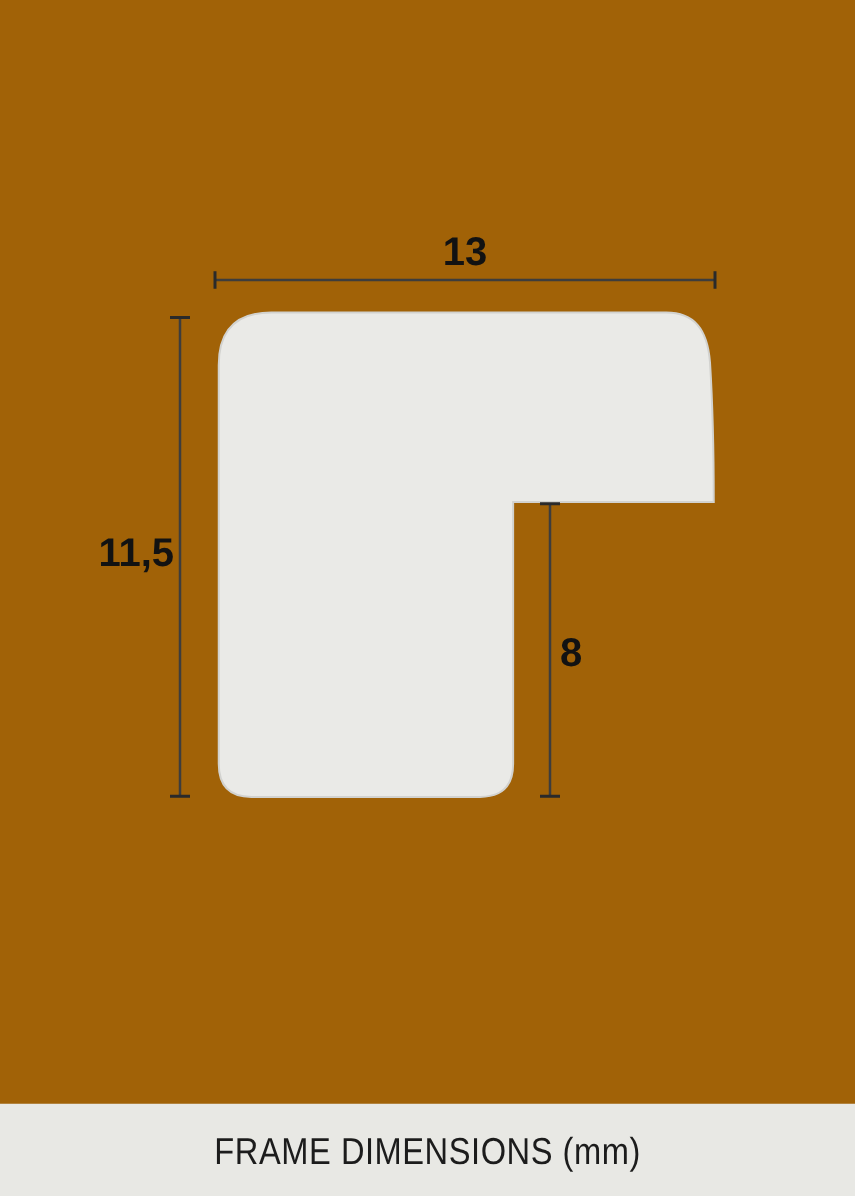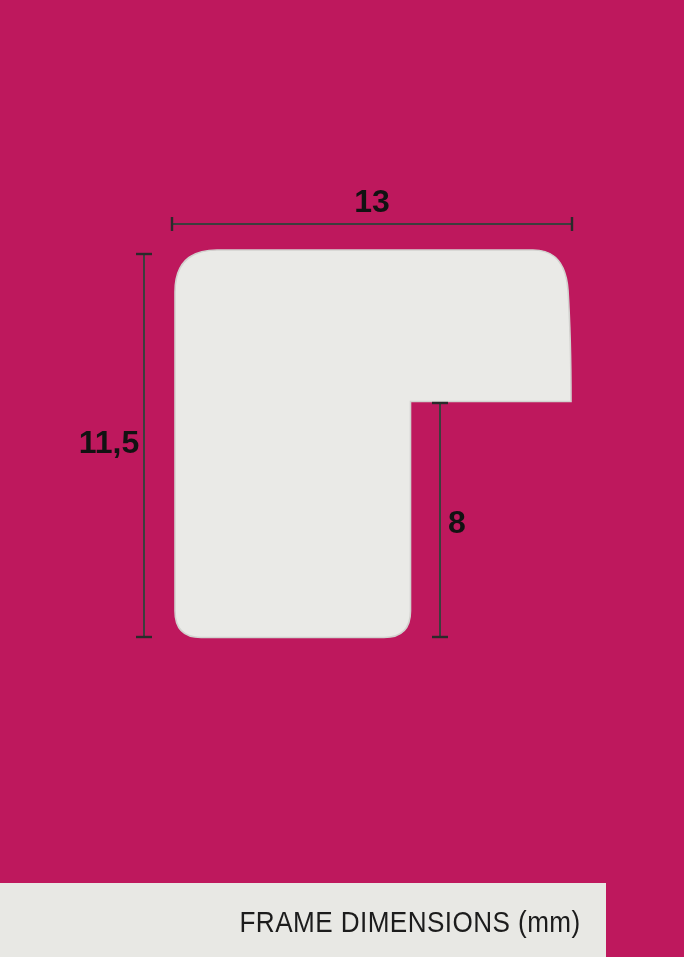--- a/index.html
+++ b/index.html
@@ -24,43 +24,43 @@
   }
   .dim-label {
     font-family: "Liberation Sans", sans-serif;
     font-weight: bold;
     font-size: 32px;
   }
   .footer {
     position: absolute;
     left: 0;
     top: 883px;
-    width: 606px;
+    width: 684px;
     height: 74px;
     background: #e8e8e4; 
     color: #1c1c1c;
     display: flex;
     align-items: center;
-    justify-content: flex-end;
+    justify-content: center;
   }
   .footer-label {
     font-family: "Liberation Sans", sans-serif;
     font-weight: normal;
     font-size: 30px;
     letter-spacing: 0.5px;
     white-space: nowrap;
     transform: scaleX(0.87);
     transform-origin: center;
     padding-top: 4px;
   }
 </style>
 </head>
 <body>
 
-<div class="page" style="background: #be185d;">
+<div class="page" style="background: #a16207;">
 
   <svg class="diagram" width="684" height="883" viewBox="0 0 684 883">
 
     <path stroke-width="1.6" d="M 175 292
              Q 175 250 217 250
              L 533 250
              C 555 250 566 263 568 290
              Q 571 338 571 401.5
              L 410.5 401.5
              L 410.5 611

